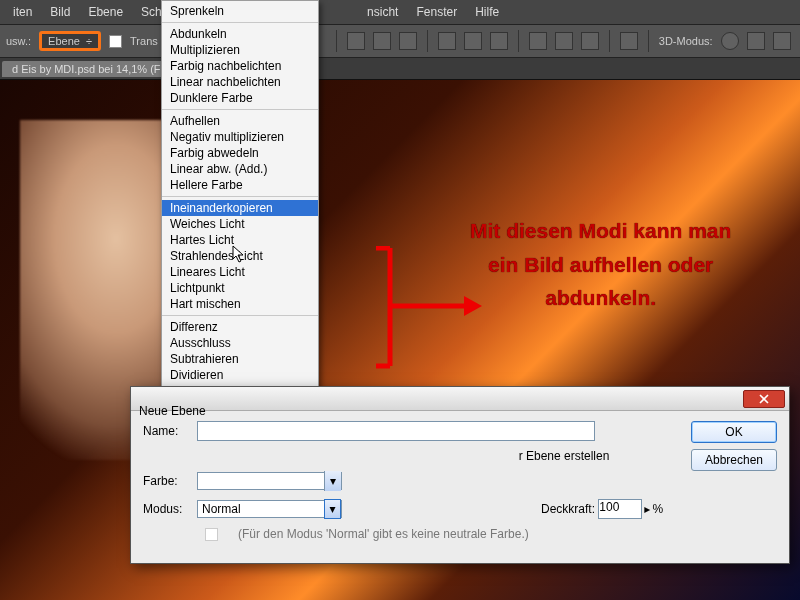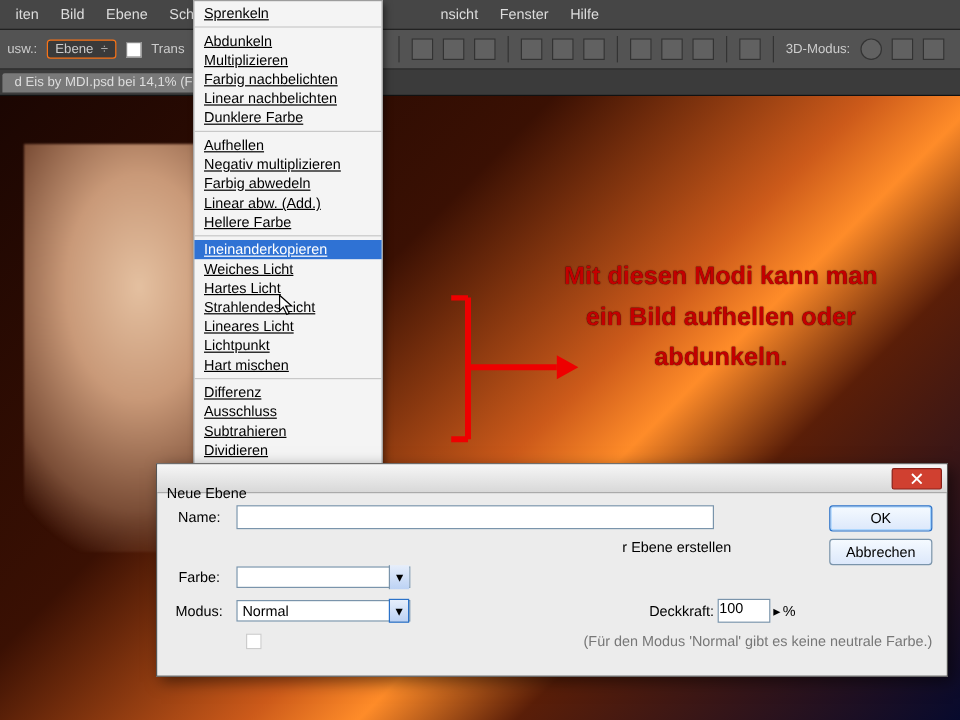--- a/index.html
+++ b/index.html
@@ -1,42 +1,42 @@
 <!DOCTYPE html>
 <html><head>
 <meta charset="utf-8">
 <style>
   * { box-sizing: border-box; margin: 0; padding: 0; font-family: "Segoe UI", Tahoma, sans-serif; }
   body { width: 800px; height: 600px; overflow: hidden; background: #2a2a2a; position: relative; }
   .menubar { height: 24px; background: #464646; display: flex; align-items: center; padding-left: 4px; color: #ddd; font-size: 12px; }
   .menubar span { padding: 0 9px; cursor: default; }
   .optbar { height: 34px; background: #535353; border-top: 1px solid #222; border-bottom: 1px solid #222; display: flex; align-items: center; padding: 0 6px; color: #ccc; font-size: 11px; gap: 8px; }
-  .optbar .drop { background: #3a3a3a; border: 1px solid #f97316; padding: 1px 6px; border-radius: 3px; }
+  .optbar .drop { background: #3a3a3a; border: 3px solid #f97316; padding: 1px 6px; border-radius: 3px; }
   .optbar .ico { width: 18px; height: 18px; background: #616161; border: 1px solid #333; }
   .optbar .sep { width:1px; height:22px; background:#333; margin:0 2px;}
   .tabbar { height: 22px; background: #3b3b3b; border-bottom: 1px solid #111; display: flex; align-items: center; color: #ddd; font-size: 11px; padding-left: 2px; }
   .tabbar .tab { background: #797979; padding: 2px 10px; border-radius: 2px 2px 0 0; }
   .canvas { position: absolute; top: 80px; left: 0; right: 0; bottom: 0; background: linear-gradient(135deg,#1b0602 0%, #3a1003 35%, #cc5a1a 55%, #ff8c29 62%, #5a1e08 72%, #070a2d 100%); }
   .face { position:absolute; left:20px; top:40px; width:240px; height:340px; background: radial-gradient(ellipse at 40% 35%, #e4c0a0 0%, #c99978 30%, #7a4d36 60%, rgba(0,0,0,0) 75%); filter: blur(1px);}
   .annot { position: absolute; left: 470px; top: 134px; color: #c30000; font-weight: 800; font-size: 21px; text-align: center; line-height: 1.6; font-family: Georgia, serif; text-shadow: 0 0 1px #000;}
   .arrow { position: absolute; left: 332px; top: 166px; }
   .bracket { stroke:#e00; stroke-width:5; fill:none; }
   .dropdown { position: absolute; left: 161px; top: 0; width: 158px; background: #f4f4f4; border: 1px solid #9c9c9c; box-shadow: 2px 3px 6px rgba(0,0,0,.5); font-size: 12px; color: #000; padding: 2px 0; }
-  .dropdown .it { padding: 1px 8px; white-space: nowrap; cursor: default; text-decoration: underline; }
+  .dropdown .it { padding: 1px 8px; white-space: nowrap; cursor: default; }
   .dropdown hr { border: none; border-top: 1px solid #c8c8c8; margin: 3px 0; }
   .dropdown .sel { background: #2f72d4; color: #fff; }
   .cursor { position: absolute; left: 232px; top: 245px; width: 14px; height: 18px; }
   .dialog { position: absolute; left: 130px; top: 386px; width: 660px; background: #ececec; border: 1px solid #555; box-shadow: 4px 4px 12px rgba(0,0,0,.5); font-size: 12px; }
   .dlg-title { height: 24px; background: linear-gradient(#f6f6f6,#d8d8d8); border-bottom: 1px solid #aaa; display: flex; align-items: center; padding: 0 4px; font-size: 12px; }
   .dlg-title .txt { flex:1; padding-left:4px;margin-top:25px;}
   .dlg-close { width: 42px; height: 18px; background: #d04030; border: 1px solid #8a2018; border-radius: 2px; display:flex; align-items:center; justify-content:center;}
   .dlg-close svg { width:10px; height:10px; }
   .dlg-body { padding: 10px 12px 14px 12px; position: relative; }
   .row { display:flex; align-items:center; margin-bottom: 8px; }
-  .lab { width: 54px; text-align: center; padding-right: 8px; }
+  .lab { width: 54px; text-align: left; padding-right: 8px; }
   .tin { flex:0 0 398px; height:20px; background:#fff; border:1px solid #7a94ab; }
   .sel2 { height:18px; background:#fff; border:1px solid #7a94ab; padding:0 4px; display:flex; align-items:center; }
   .sel2.small { width:145px;}
   .selbtn { width:17px; height:20px; background:linear-gradient(#e6eefb,#bcd2f4); border-left:1px solid #7a94ab; display:flex; align-items:center; justify-content:center; margin-left:-18px; position:relative;}
   .btns { position:absolute; right:12px; top:10px; display:flex; flex-direction:column; gap:6px;}
   .btn { width:86px; height:22px; border:1px solid #7a94ab; border-radius:3px; background:linear-gradient(#f5faff,#dce8fb); font-size:12px; text-align:center; line-height:20px;}
   .btn.primary { border:1px solid #2b72c9; box-shadow: inset 0 0 0 1px #9fd1ff; }
   .chk { width:13px; height:13px; border:1px solid #888; background:#fff;}
   .hint { color:#777; }
   .numin { width:44px; height:20px; background:#fff; border:1px solid #7a94ab; text-align:left;}
@@ -170,18 +170,18 @@
       <div class="sel2 small">
           <span>Normal</span>
         </div>
       <div class="selbtn" style="border:1px solid #2b72c9">▾</div>
       <div style="flex:0 0 200px"></div>
       <span>Deckkraft:</span>&nbsp;
       <div class="numin">100</div>
       <span style="padding:0 2px">▸</span>
       <span>%</span>
     </div>
-    <div class="row" style="padding-left:62px; gap:20px;justify-content:space-between;">
+    <div class="row" style="padding-left:62px; gap:20px;">
       <span class="chk" style="border-color:#ccc"></span>
       <span class="hint">(Für den Modus 'Normal' gibt es keine neutrale Farbe.)</span>
     </div>
   </div>
 </div>
 
 </body></html>

